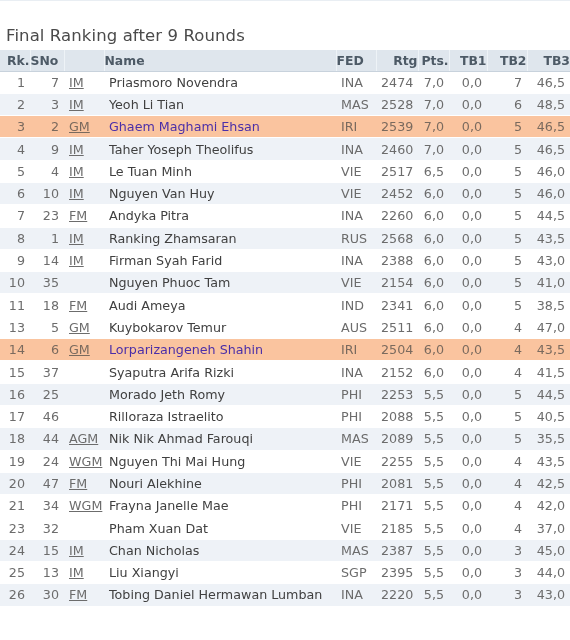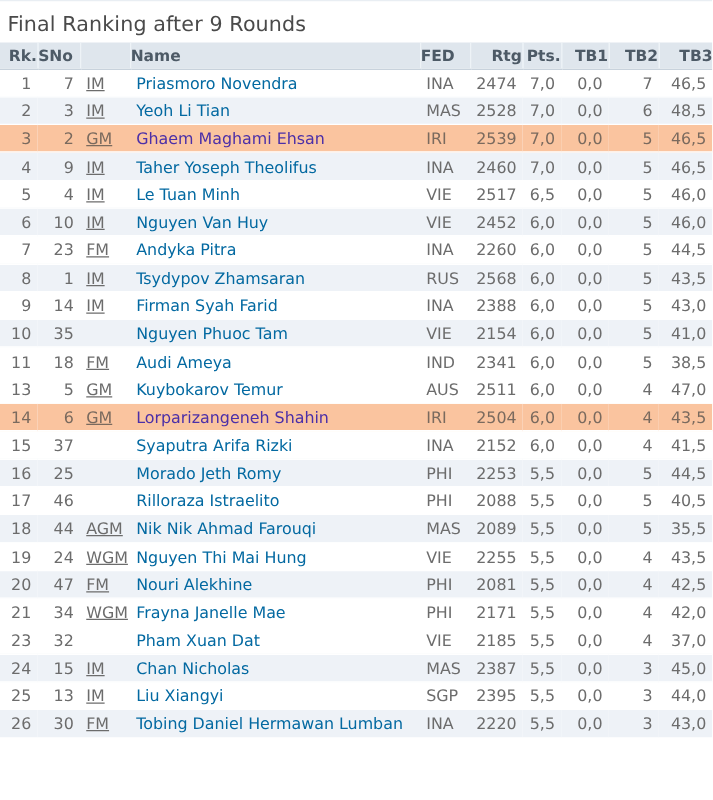--- a/index.html
+++ b/index.html
@@ -27,20 +27,21 @@
     width: 100%;
     background: #ffffff;
     border-top: 1px solid #e9eef3;
     box-sizing: border-box;
   }
   .title-bar {
     height: 29px;
     padding: 2px 0 0 6px;
     box-sizing: border-box;
     background: #ffffff;
+    margin-top: 16px;
   }
   .page-title {
     font-size: 16.5px;
     color: #4a4a4a;
     font-weight: normal;
     letter-spacing: 0.1px;
     line-height: 26px;
     white-space: nowrap;
   }
   table.rank {
@@ -76,21 +77,21 @@
   }
   tr.row-odd td { background: #ffffff; }
   tr.row-even td { background: #eef2f7; }
   tr.row-hl td  { background: #fac49f; color: #7a6a5e; }
   tr.row-hl td.name a { color: #4b2fa8; }
 
   td.rk, td.sno { text-align: right; color: #6c6c6c; }
   td.ttl { text-align: left; color: #6c6c6c; padding-left: 2px; padding-right:0;text-decoration:underline; }
   td.name { text-align: left; padding-left: 5px; }
   td.name a {
-    color: #0369a1;
+    color: #404040;
     text-decoration: none;
   }
   td.fed { text-align: left; color: #6c6c6c; padding-left: 4px; }
   td.rtg, td.pts, td.tb1, td.tb2, td.tb3 { text-align: right; color: #6c6c6c; }
 
   
   col.c-rk  { width: 30px; }
   col.c-sno { width: 34px; }
   col.c-ttl { width: 40px; }
   col.c-nm  { width: 232px; }
@@ -221,21 +222,21 @@
           <td class="rtg">2260</td>
           <td class="pts">6,0</td>
           <td class="tb1">0,0</td>
           <td class="tb2">5</td>
           <td class="tb3">44,5</td>
         </tr>
         <tr class="row-even">
           <td class="rk">8</td>
           <td class="sno">1</td>
           <td class="ttl">IM</td>
-          <td class="name"><a href="#">Tsydypov Zhamsaran</a></td>
+          <td class="name"><a href="#">Ranking Zhamsaran</a></td>
           <td class="fed">RUS</td>
           <td class="rtg">2568</td>
           <td class="pts">6,0</td>
           <td class="tb1">0,0</td>
           <td class="tb2">5</td>
           <td class="tb3">43,5</td>
         </tr>
         <tr class="row-odd">
           <td class="rk">9</td>
           <td class="sno">14</td>

